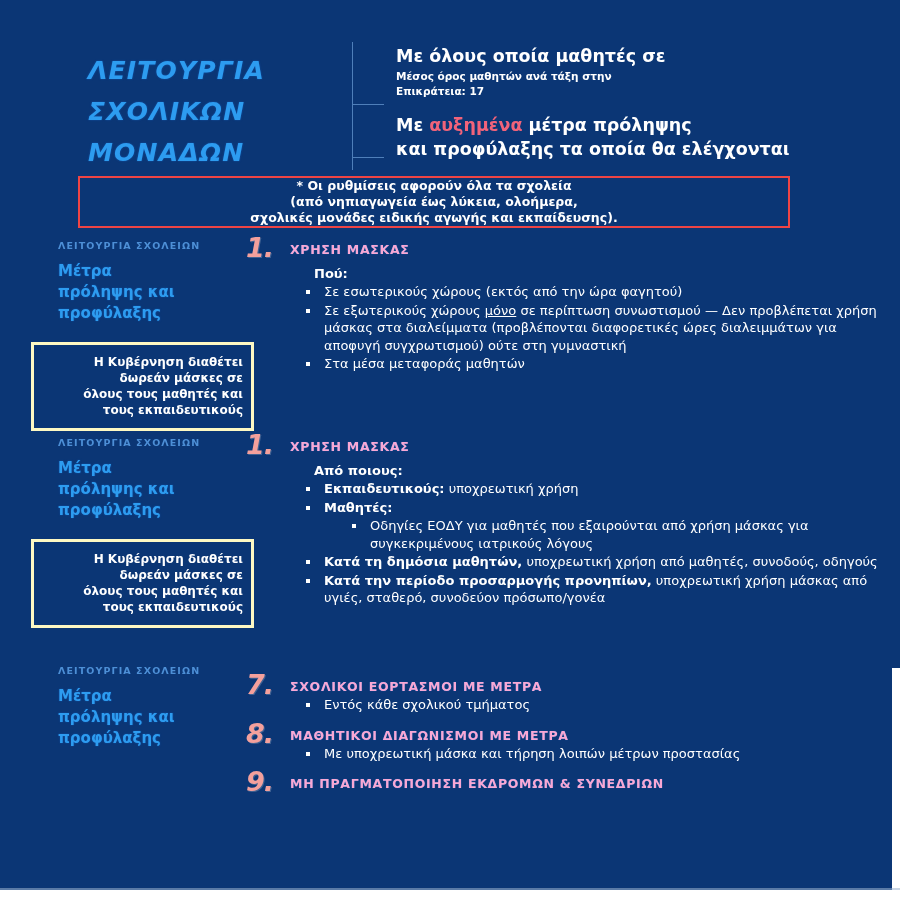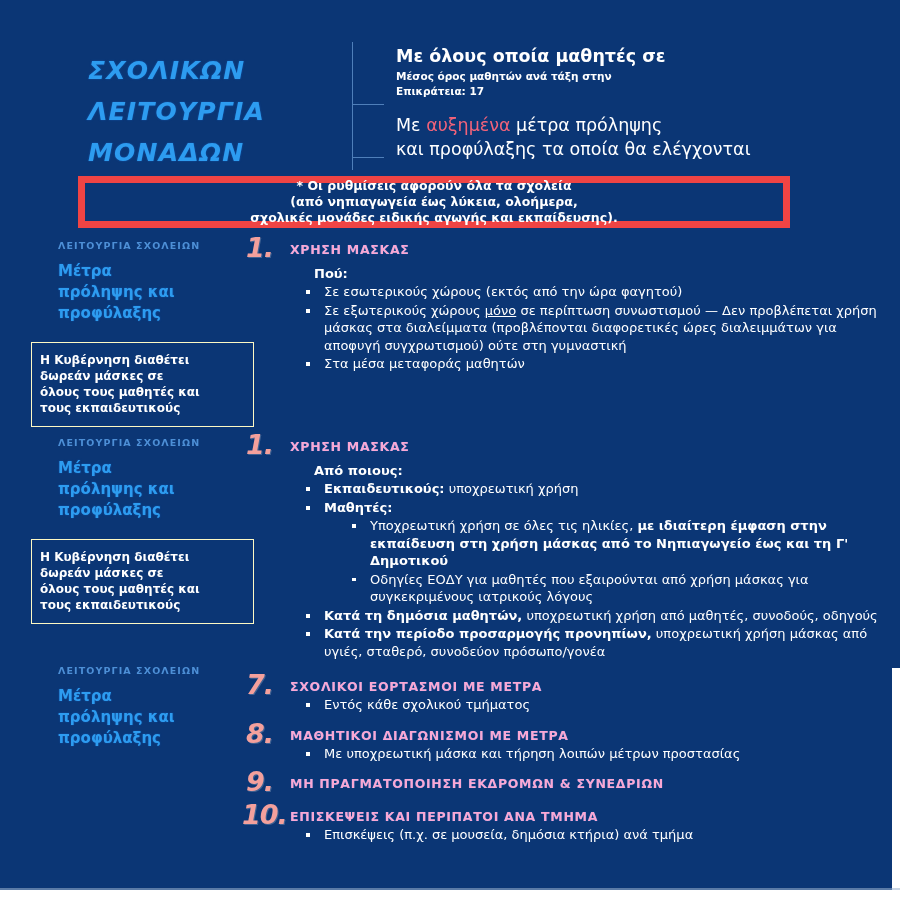--- a/index.html
+++ b/index.html
@@ -91,31 +91,31 @@
   .hr-line1 .accent { color: #f2637a; }
   .hr-small {
     font-size: 10.5px;
     font-weight: bold;
     line-height: 13px;
     margin-top: 2px;
   }
   .hr-gap { height: 15px; }
   .hr-line2 {
     font-size: 17.5px;
-    font-weight: normal;
+    font-weight: bold;
     line-height: 24px;
   }
   .hr-line2 .accent { color: #f2637a; }
 
   
   .note-box {
     position: absolute;
     left: 78px; top: 176px;
     width: 712px; height: 52px;
-    border: 7px solid #ef4444;
+    border: 2px solid #ef4444;
     box-sizing: border-box;
     display: flex;
     align-items: center;
     justify-content: center;
   }
   .note-text {
     color: #ffffff;
     font-size: 12.5px;
     font-weight: bold;
     line-height: 16px;
@@ -146,28 +146,28 @@
     font-weight: bold;
     line-height: 21px;
     padding-left: 28px;
     margin-top: 10px;
     text-shadow: 0 0 2px rgba(20,90,180,.8);
   }
   .side-box {
     margin-top: 18px;
     margin-left: 1px;
     width: 223px;
-    border: 1px solid #fef9c3;
+    border: 3px solid #fef9c3;
     box-sizing: border-box;
     padding: 9px 8px 10px 8px;
     color: #ffffff;
     font-size: 12px;
     font-weight: bold;
     line-height: 16px;
-    text-align: left;
+    text-align: right;
   }
 
   .content {
     position: absolute;
     left: 246px; top: 0;
     width: 640px;
   }
 
   .item { position: relative; padding-left: 44px; }
   .item + .item { margin-top: 6px; }
@@ -235,22 +235,22 @@
   .item.sp { margin-top: 12px; }
   .item.sp2 { margin-top: 16px; }
 </style>
 </head>
 <body>
 
 <div class="poster">
 
   <div class="header">
     <div class="header-title">
+      <div>ΛΕΙΤΟΥΡΓΙΑ</div>
       <div>ΣΧΟΛΙΚΩΝ</div>
-      <div>ΛΕΙΤΟΥΡΓΙΑ</div>
       <div>ΜΟΝΑΔΩΝ</div>
     </div>
 
     <div class="header-divider"></div>
     <div class="tick tick-1"></div>
     <div class="tick tick-2"></div>
 
     <div class="header-right">
       <div class="hr-line1">
         <span>Με όλους οποία μαθητές σε</span>
@@ -331,23 +331,20 @@
         <div class="item-head">ΧΡΗΣΗ ΜΑΣΚΑΣ</div>
         <div class="sublabel">Από ποιους:</div>
         <ul class="bul">
           <li>
             <span class="b">Εκπαιδευτικούς:</span><span> υποχρεωτική χρήση</span>
           </li>
           <li>
             <span class="b">Μαθητές:</span>
             <ul class="bul">
               <li>
-                <span>Υποχρεωτική χρήση σε όλες τις ηλικίες, </span><span class="b">με ιδιαίτερη έμφαση στην εκπαίδευση στη χρήση μάσκας από το Νηπιαγωγείο έως και τη Γ' Δημοτικού</span>
-              </li>
-              <li>
                 <span>Οδηγίες ΕΟΔΥ για μαθητές που εξαιρούνται από χρήση μάσκας για συγκεκριμένους ιατρικούς λόγους</span>
               </li>
             </ul>
           </li>
           <li>
             <span class="b">Κατά τη δημόσια μαθητών,</span><span> υποχρεωτική χρήση από μαθητές, συνοδούς, οδηγούς</span>
           </li>
           <li>
             <span class="b">Κατά την περίοδο προσαρμογής προνηπίων,</span><span> υποχρεωτική χρήση μάσκας από υγιές, σταθερό, συνοδεύον πρόσωπο/γονέα</span>
           </li>
@@ -386,29 +383,20 @@
             <span>Με υποχρεωτική μάσκα και τήρηση λοιπών μέτρων προστασίας</span>
           </li>
         </ul>
       </div>
 
       <div class="item sp">
         <div class="num">9.</div>
         <div class="item-head">ΜΗ ΠΡΑΓΜΑΤΟΠΟΙΗΣΗ ΕΚΔΡΟΜΩΝ &amp; ΣΥΝΕΔΡΙΩΝ</div>
       </div>
 
-      <div class="item sp2">
-        <div class="num wide">10.</div>
-        <div class="item-head">ΕΠΙΣΚΕΨΕΙΣ ΚΑΙ ΠΕΡΙΠΑΤΟΙ ΑΝΑ ΤΜΗΜΑ</div>
-        <ul class="bul">
-          <li>
-            <span>Επισκέψεις (π.χ. σε μουσεία, δημόσια κτήρια) ανά τμήμα</span>
-          </li>
-        </ul>
-      </div>
 
     </div>
   </div>
 
   <div class="edge-right"></div>
   <div class="edge-bottom-shadow"></div>
   <div class="edge-bottom"></div>
 
 </div>
 

